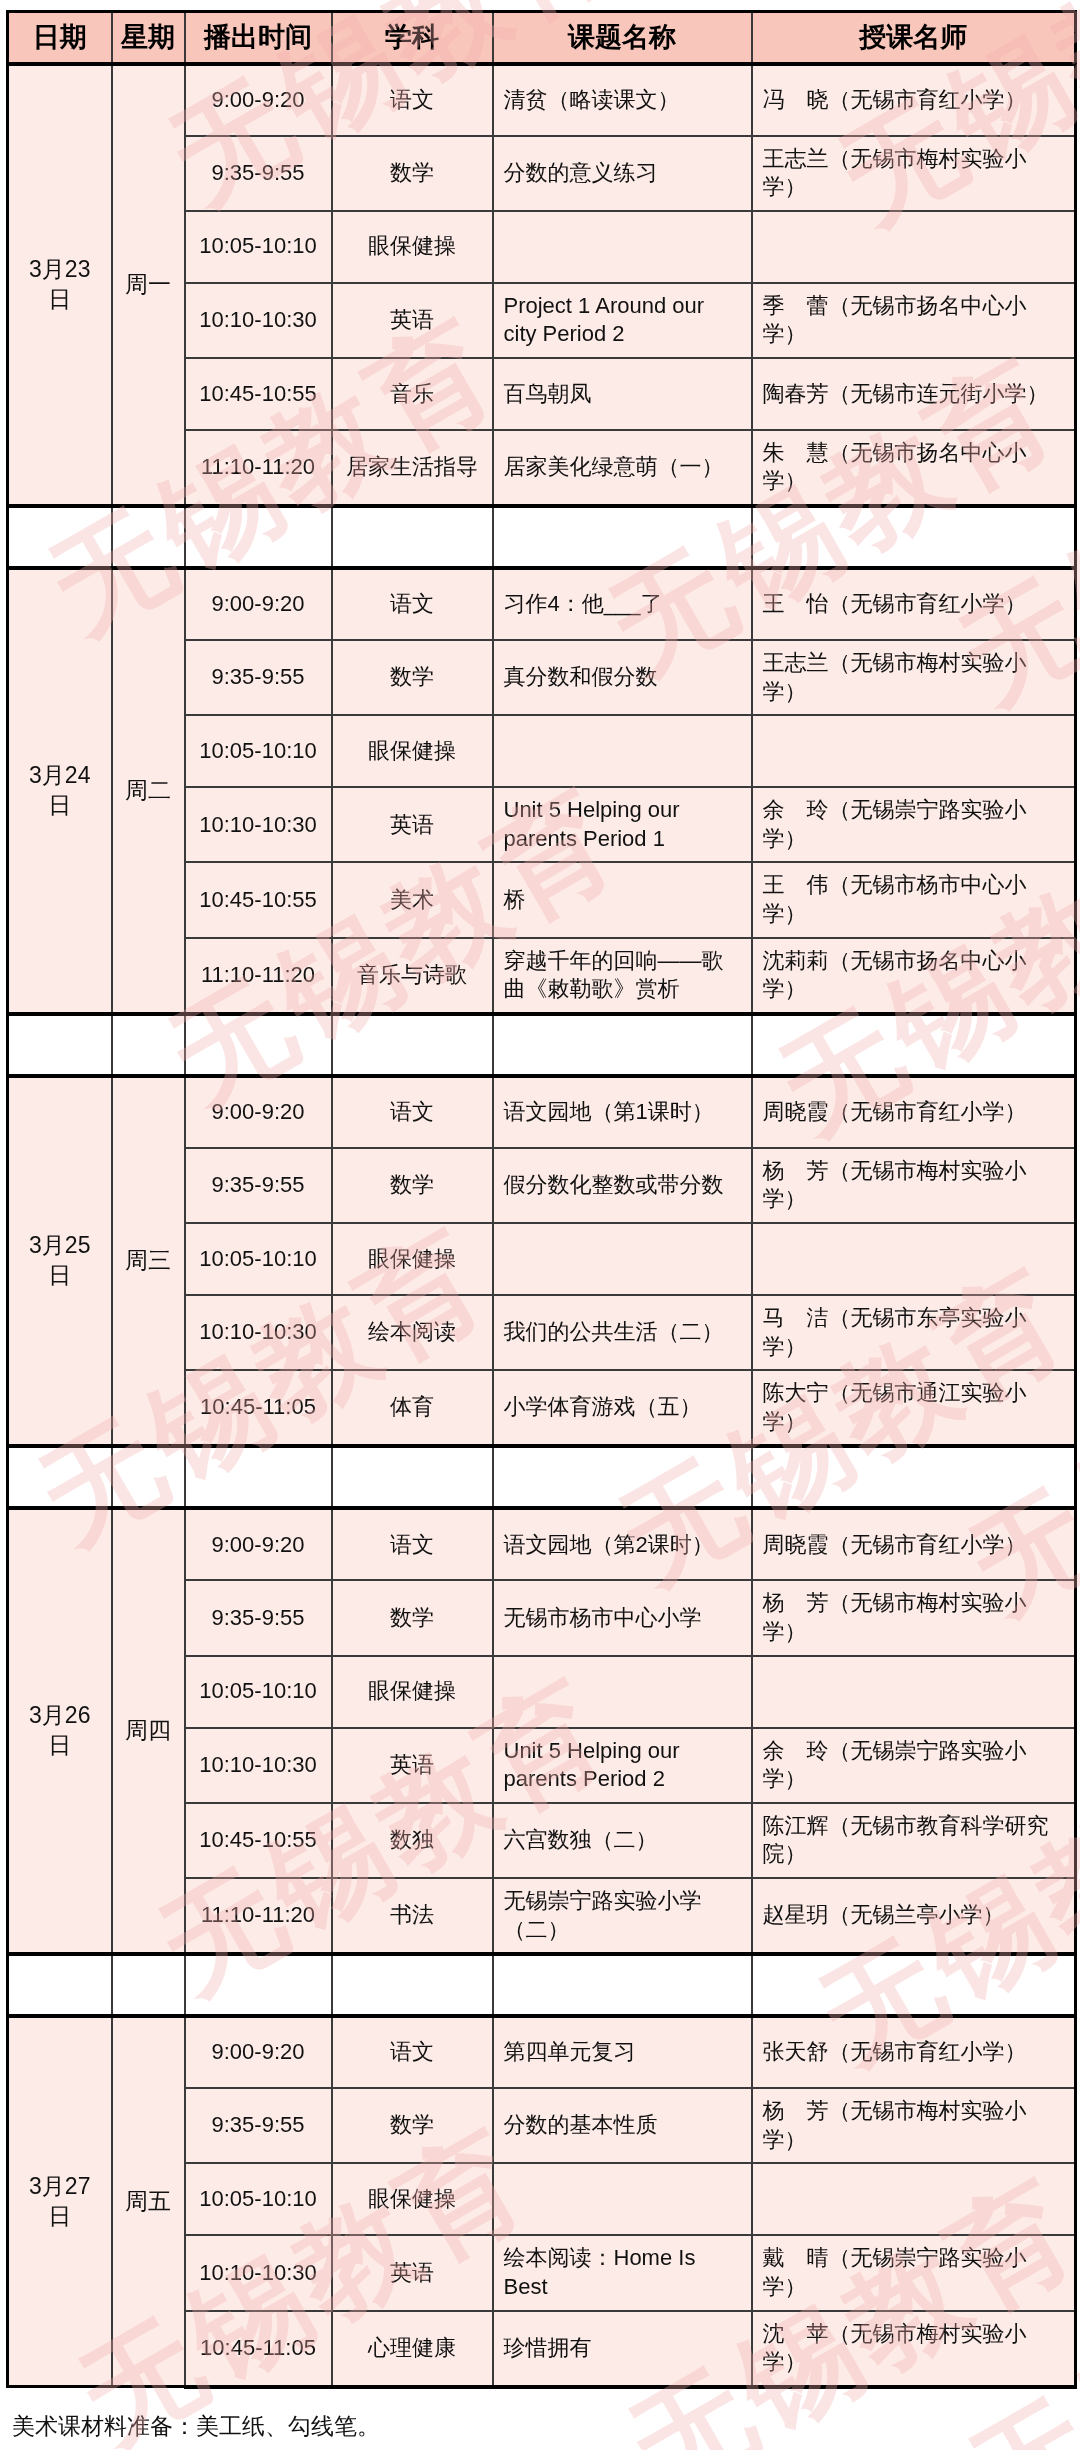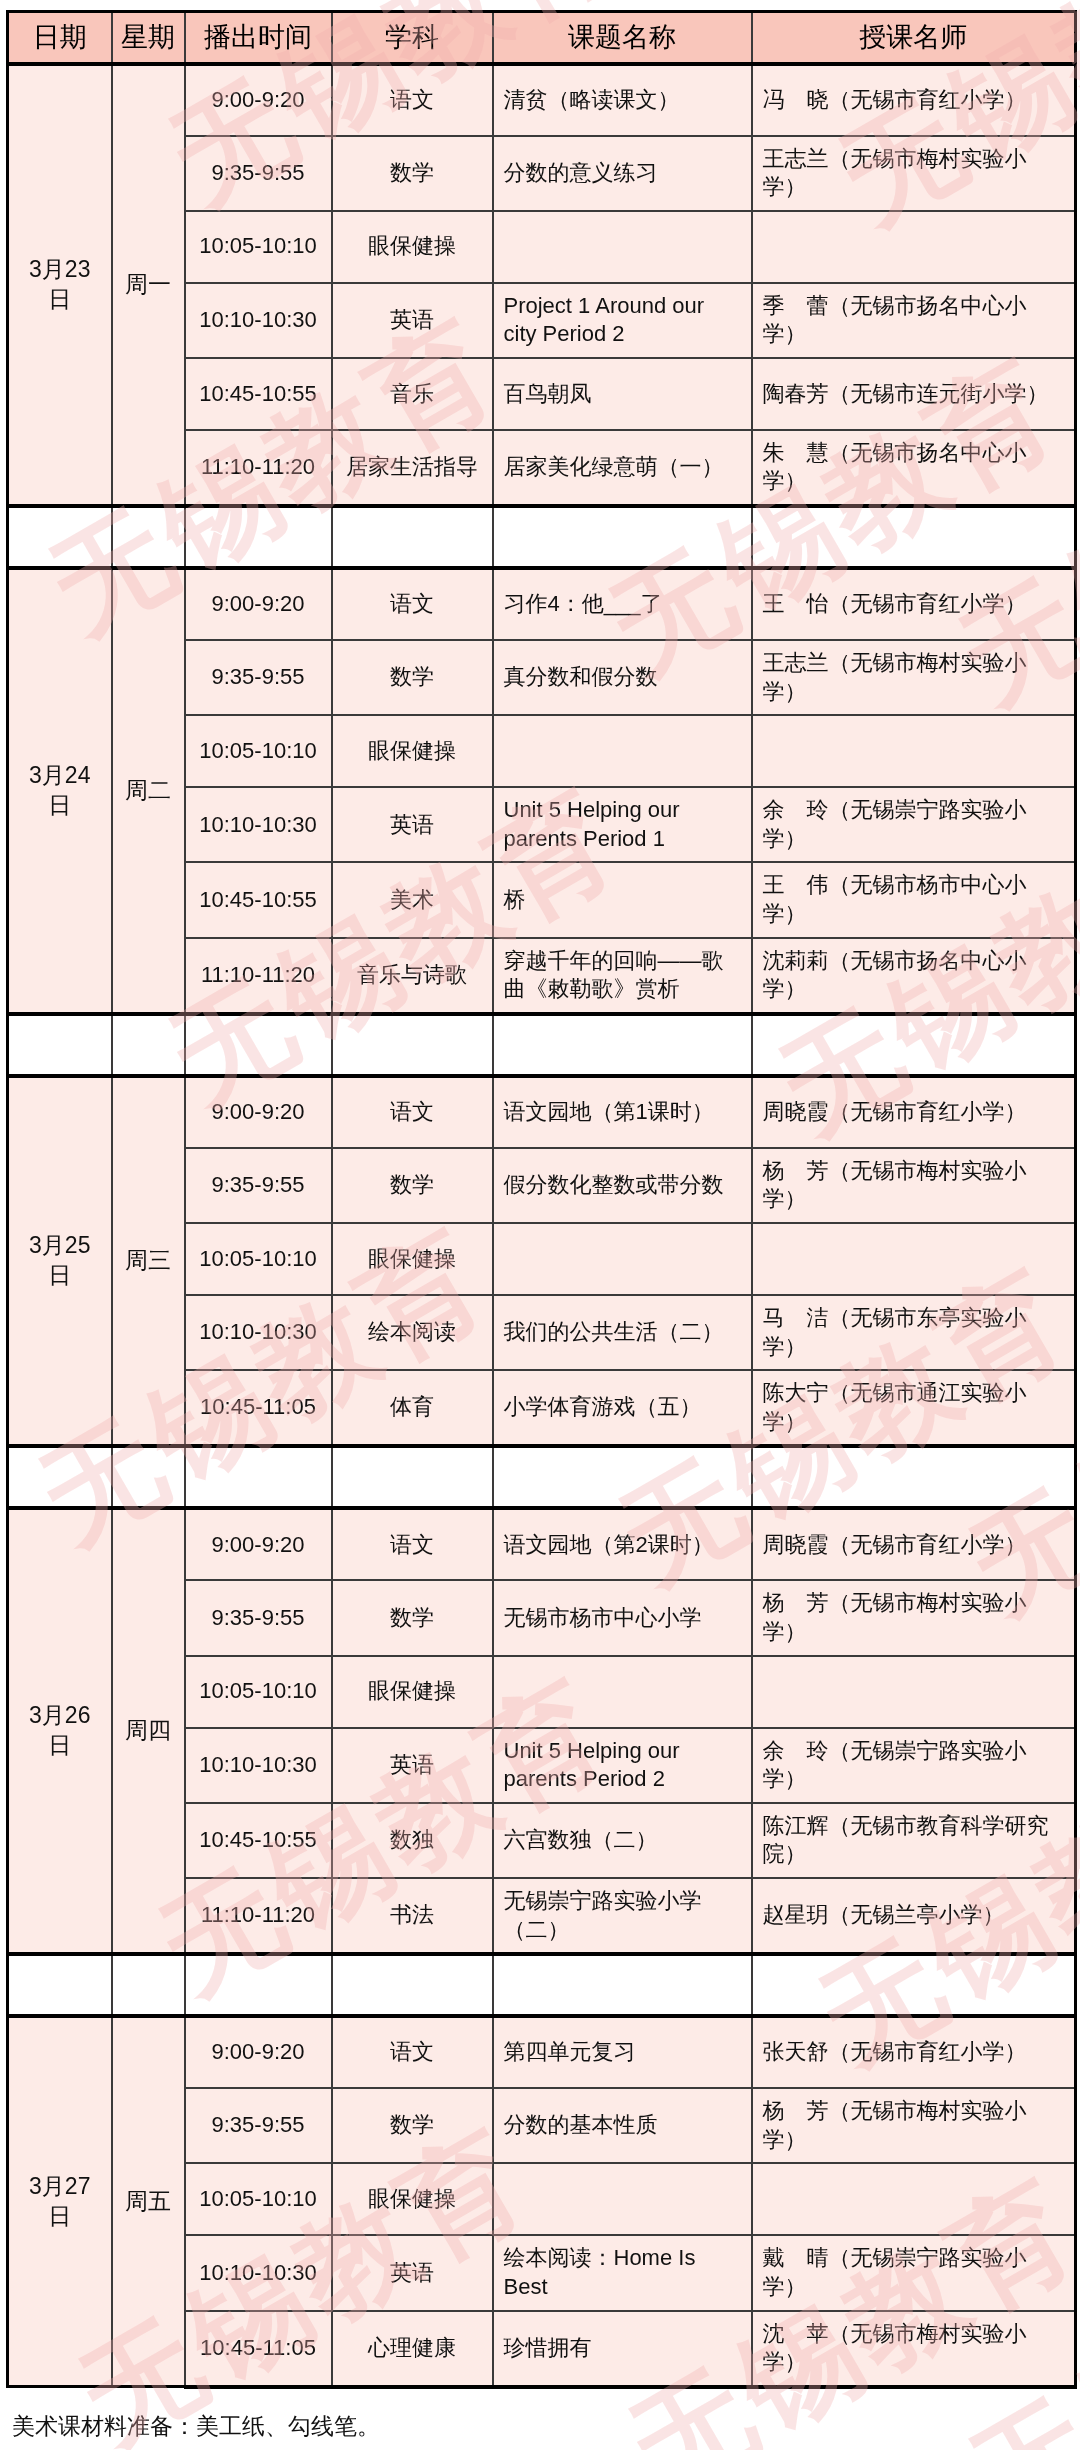--- a/index.html
+++ b/index.html
@@ -5,21 +5,21 @@
   :root{
     --header_bg:#f9c6bb; --cell_bg:#fdebe7; --spacer_bg:#ffffff;
     --grid_border:#3a3a3a; --block_border:#000000; --text:#111111; --watermark_pink:#f2aeae;
   }
   html,body{margin:0;padding:0;background:#fff;}
   .page{position:relative;width:1080px;min-height:2450px;background:#fff;overflow:hidden;
         font-family:"Liberation Sans",sans-serif;color:var(--text);}
   table.sched{border-collapse:collapse;table-layout:fixed;width:1068px;margin:10px 0 0 6px;
         position:relative;z-index:1;border:3px solid var(--block_border);}
   th,td{border:2px solid var(--grid_border);box-sizing:border-box;overflow:hidden;}
-  th{background:var(--header_bg);font-size:27px;font-weight:normal;height:52px;padding:4px;color:#000;text-align:center;}
+  th{background:var(--header_bg);font-size:27px;font-weight:bold;height:52px;padding:4px;color:#000;text-align:center;}
   td{background:var(--cell_bg);font-size:22px;height:72px;padding:8px 10px;vertical-align:middle;
      text-align:center;line-height:1.3;color:var(--text);}
   td.c-title,td.c-teach{text-align:left;}
   td.c-date,td.c-week{font-size:23px;}
   tbody.day tr:first-child td{border-top:4px solid var(--block_border);}
   tbody.day tr:last-child td{border-bottom:4px solid var(--block_border);}
   tbody.spacer td{background:var(--spacer_bg);height:62px;
      border-top:4px solid var(--block_border);border-bottom:4px solid var(--block_border);}
   .wm-layer{position:absolute;left:0;top:0;right:0;bottom:0;z-index:3;pointer-events:none;overflow:hidden;}
   .wm{position:absolute;font-size:115px;font-weight:bold;color:var(--watermark_pink);opacity:.32;

